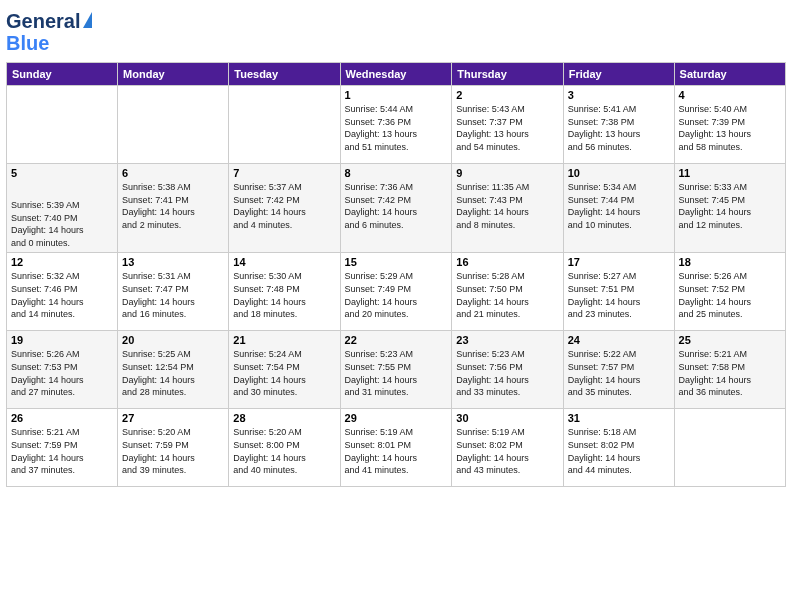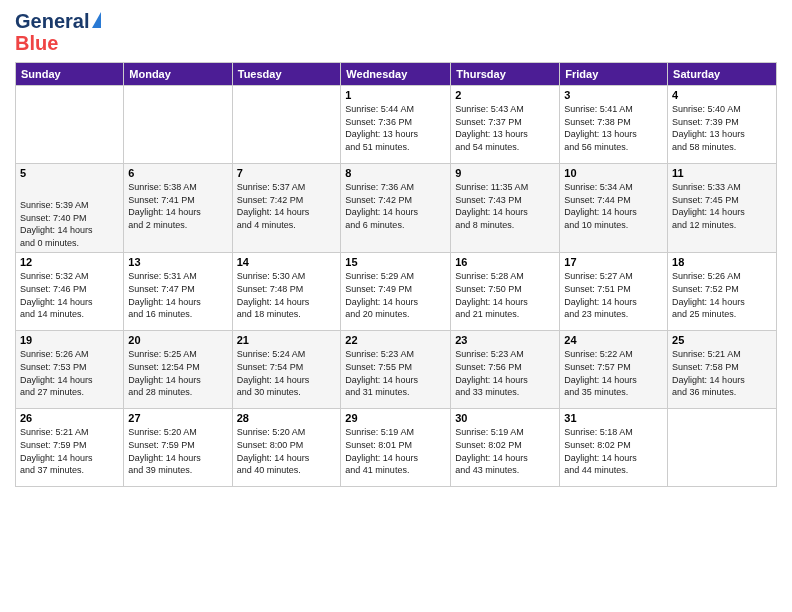--- a/index.html
+++ b/index.html
@@ -6,21 +6,21 @@
     body {
       font-family: Arial, sans-serif;
       background: #fff;
       width: 792px;
       height: 612px;
       overflow: hidden;
     }
     .page {
       width: 792px;
       height: 612px;
-      padding: 10px 15px;
+      padding: 10px 6px;
       background: #fff;
     }
     .header {
       display: flex;
       justify-content: space-between;
       align-items: flex-start;
       margin-bottom: 8px;
     }
     .logo {
       display: flex;
@@ -90,21 +90,21 @@
 </head>
 <body>
 
 <div class="page">
   <div class="header">
     <div class="logo">
       <div style="display:flex;align-items:center;">
         <span class="logo-text" style="color:#1a3a6b;">General</span>
         <span style="display:inline-block;width:0;height:0;border-left:9px solid transparent;border-bottom:16px solid #2a7ad4;margin-left:3px;margin-bottom:2px;"></span>
       </div>
-      <span class="logo-text logo-blue" style="color:#ef4444;font-size:20px;font-weight:bold;">Blue</span>
+      <span class="logo-text logo-blue" style="color:#3b82f6;font-size:20px;font-weight:bold;">Blue</span>
     </div>
     <div class="title-section">
       <div class="month-title"></div>
       <div class="location-title"></div>
     </div>
   </div>
 
   <table class="calendar">
     <thead>
       <tr>

